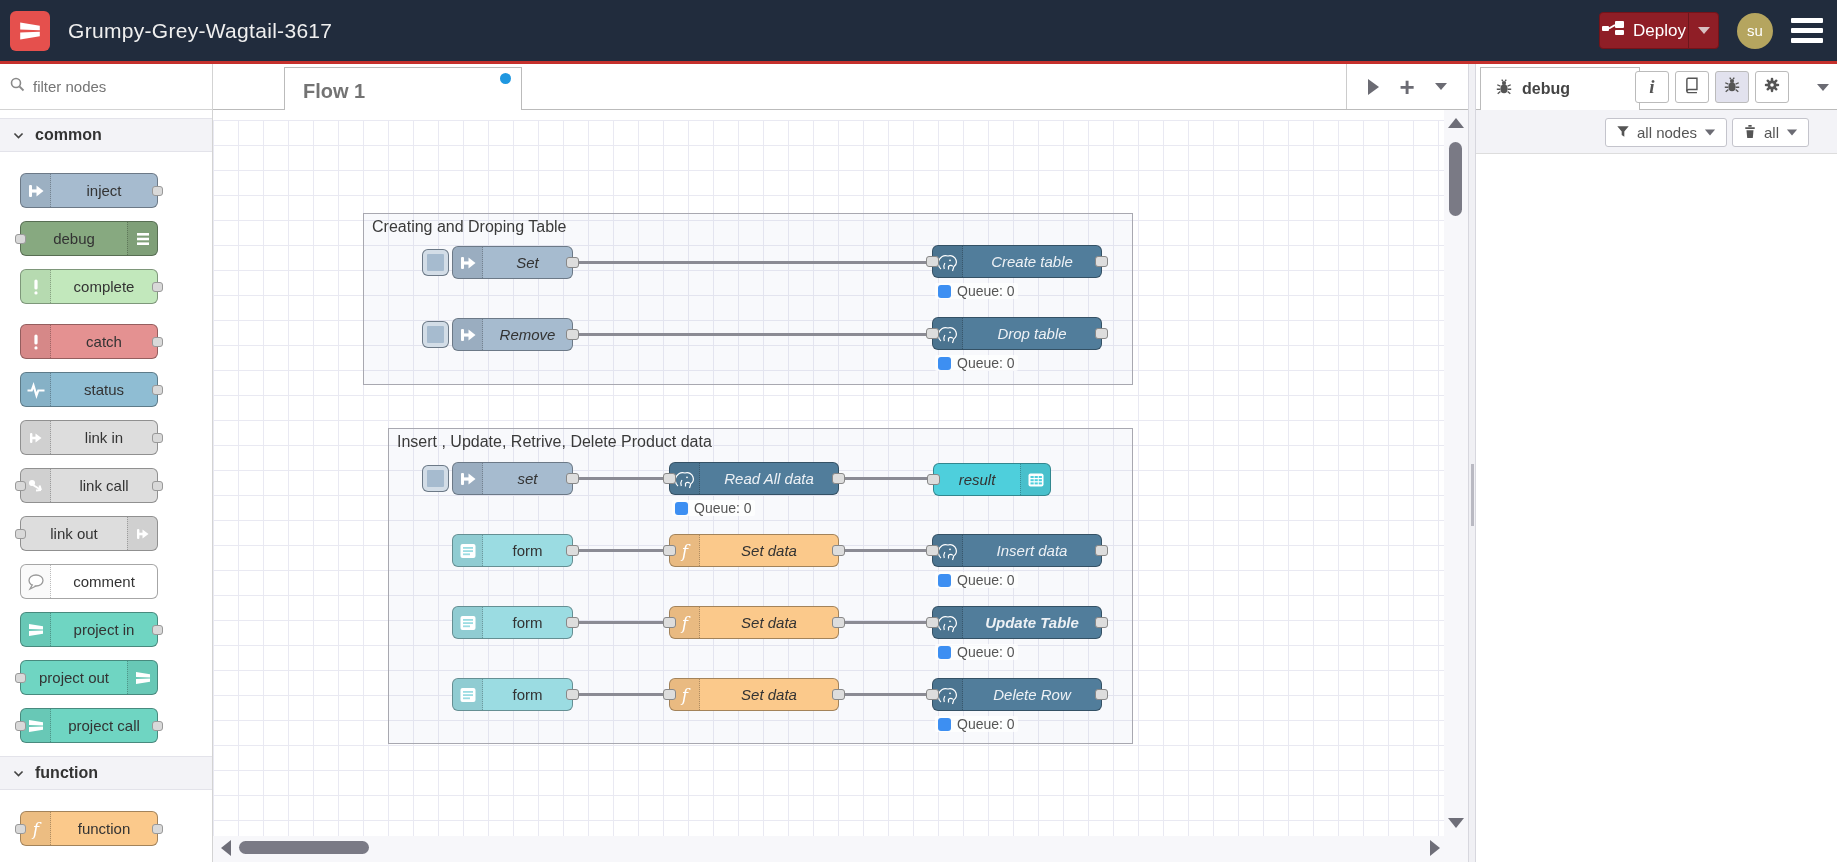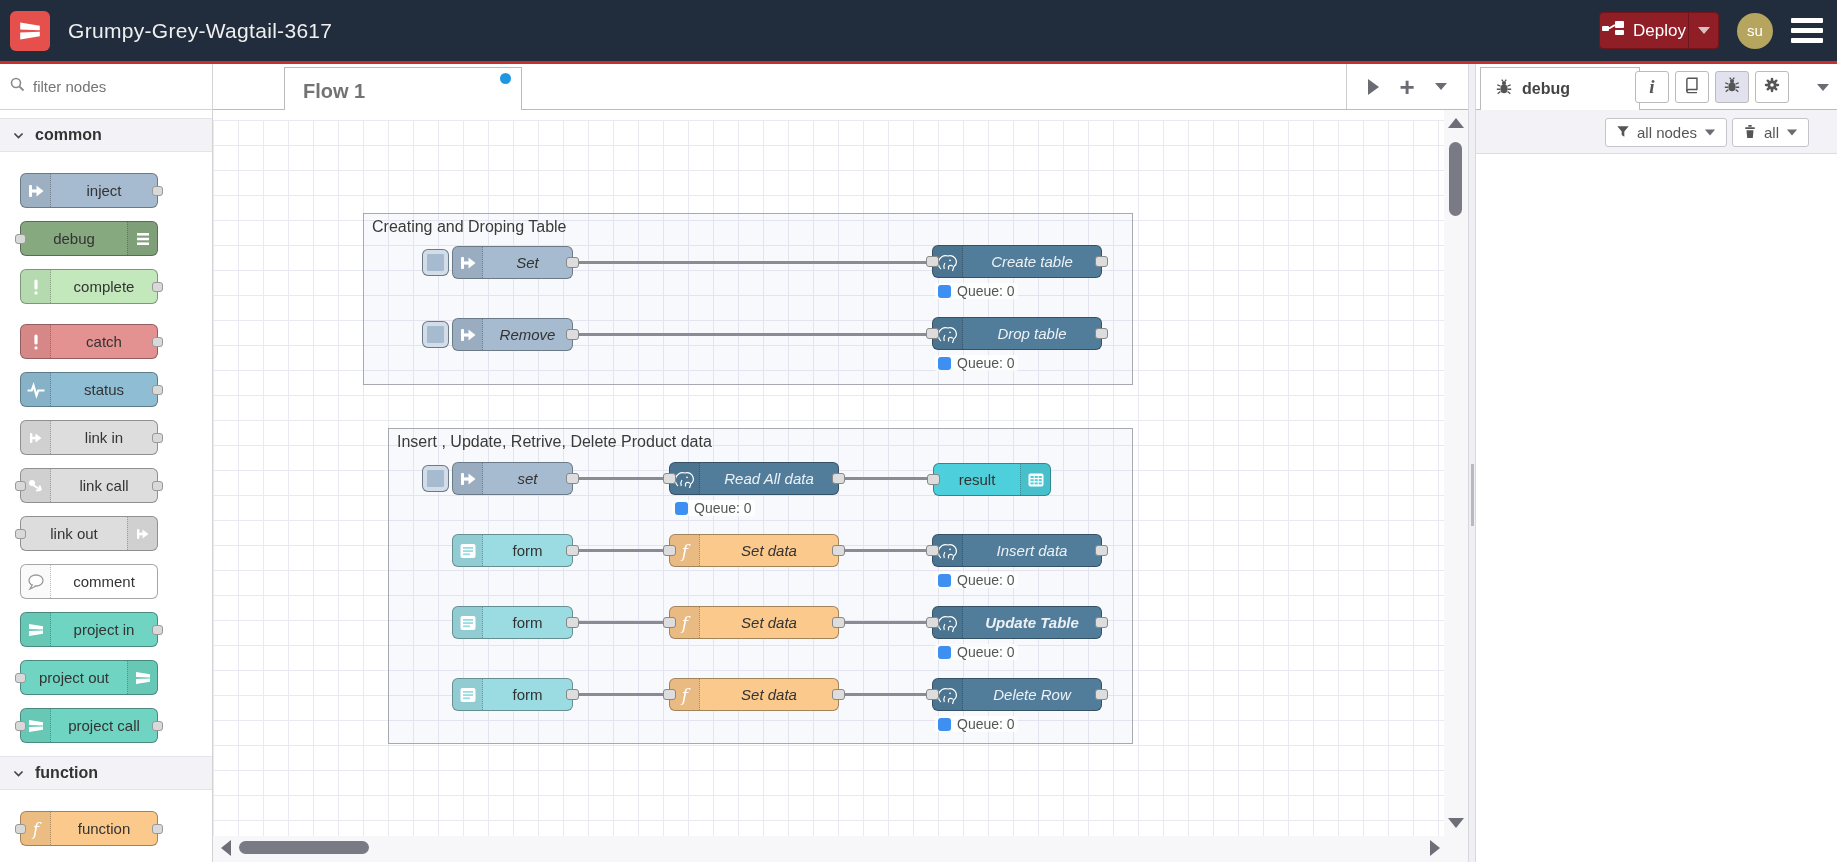--- a/index.html
+++ b/index.html
@@ -461,21 +461,21 @@
               <rect x="12.7" y="6" width="3.2" height="2"></rect>
               <rect x="4.5" y="9.2" width="3.2" height="2"></rect>
               <rect x="8.6" y="9.2" width="3.2" height="2"></rect>
               <rect x="12.7" y="9.2" width="3.2" height="2"></rect>
               <rect x="4.5" y="12.4" width="3.2" height="2"></rect>
               <rect x="8.6" y="12.4" width="3.2" height="2"></rect>
               <rect x="12.7" y="12.4" width="3.2" height="2"></rect>
             </g>
           </svg>
         </div>
-        <div class="nlabel" style="left:0;right:30px;">result</div>
+        <div class="nlabel" style="left:0;right:30px;font-style:italic;">result</div>
         <span class="np in"></span>
       </div>
       <div class="node" style="left: 239px; top: 414px; width: 121px; background: rgb(155, 220, 226); color: rgb(51, 51, 51);">
         <div class="nicon left" style="color:#9bdce2">
           <svg width="20" height="20" viewBox="0 0 20 20">
             <rect x="2.5" y="3" width="15" height="14" rx="2" fill="#fff"></rect>
             <g fill="currentColor">
               <rect x="5" y="6" width="10" height="1.8"></rect>
               <rect x="5" y="9.2" width="10" height="1.8"></rect>
               <rect x="5" y="12.4" width="7" height="1.8"></rect>

